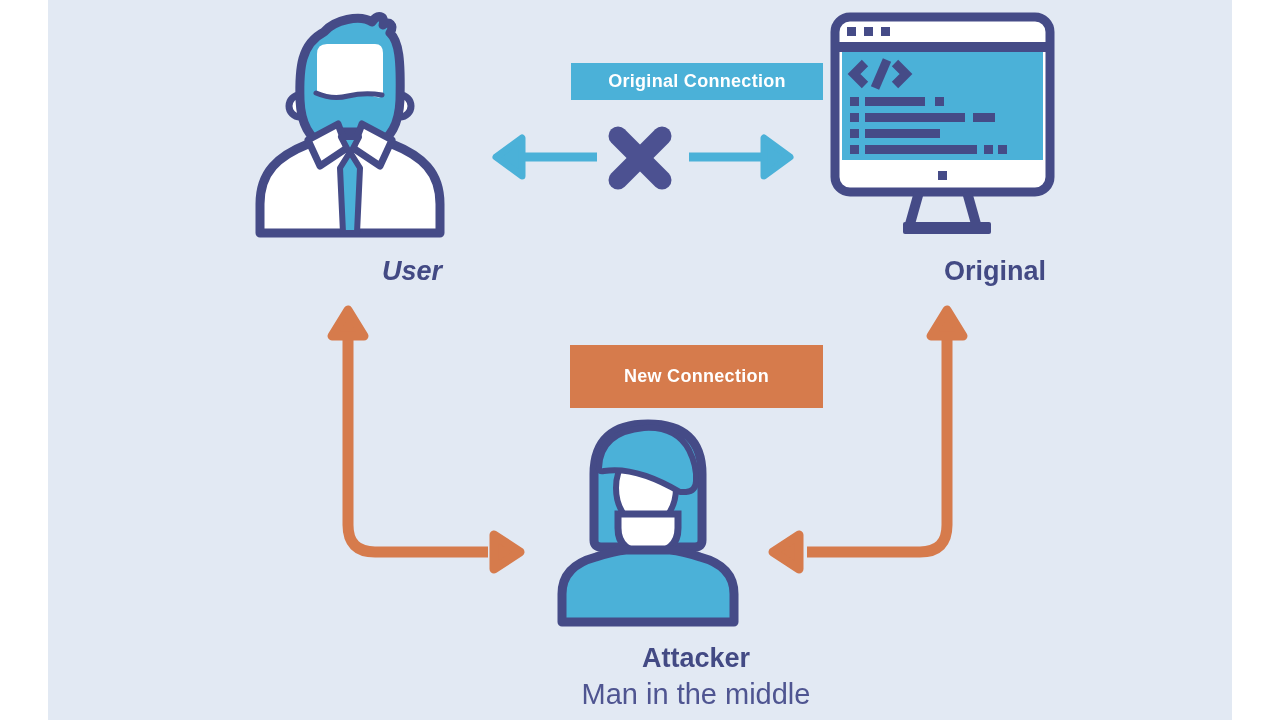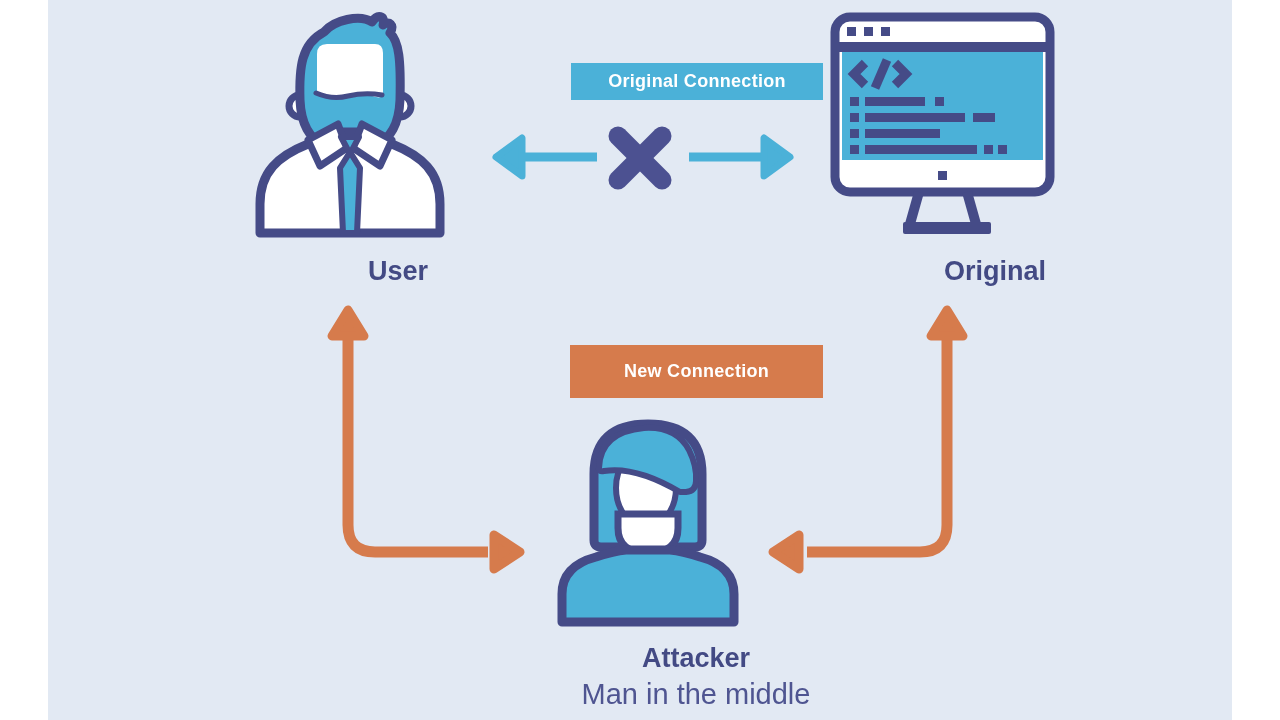--- a/index.html
+++ b/index.html
@@ -11,25 +11,25 @@
   .canvas{
     position:absolute;left:48px;top:0;width:1184px;height:720px;
     background:var(--bg,#e2e9f3);
   }
   .abs{position:absolute;}
   .badge{
     display:flex;align-items:center;justify-content:center;
     color:var(--badge-text,#fff);font-weight:700;font-size:18px;letter-spacing:.3px;
   }
   .badge-original{left:523px;top:52px;width:252px;height:37px;background:var(--blue,#4bb1d8);margin-top:11px;}
-  .badge-new{left:522px;top:345px;width:253px;height:53px;background:var(--orange,#d67b4c);}
+  .badge-new{left:522px;top:345px;width:253px;height:63px;background:var(--orange,#d67b4c);}
   .node-label{
     text-align:center;font-weight:700;font-size:27px;color:var(--label-text,#434a84);
   }
-  .user-label{left:250px;top:256px;width:200px;}
+  .user-label{left:264px;top:256px;width:200px;font-style:italic;}
   .website-label{left:834px;top:256px;width:226px;}
   .attacker-label{left:498px;top:643px;width:300px;}
   .attacker-sublabel{
     left:448px;top:678px;width:400px;text-align:center;
     font-size:29px;font-weight:400;color:var(--sublabel-text,#4f5591);
   }
   svg{display:block;}
 </style>
 </head>
 <body>

